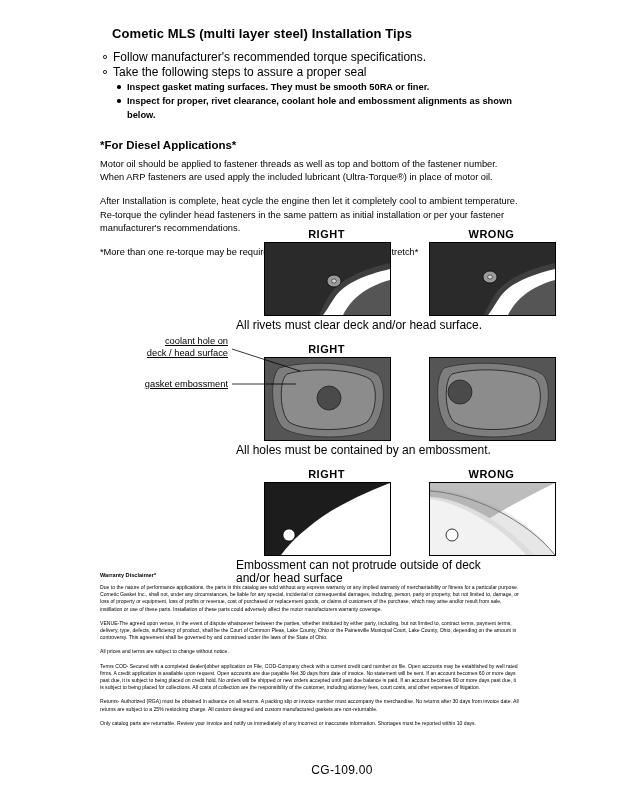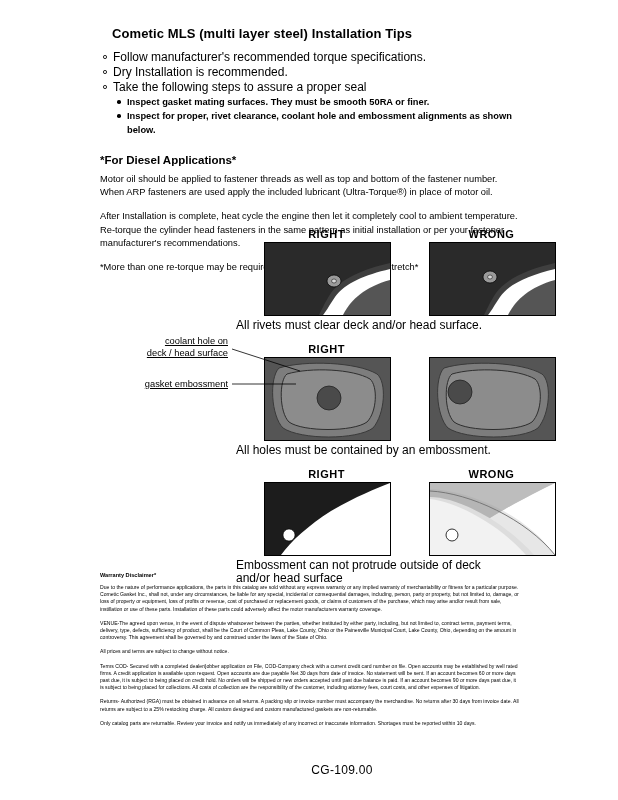--- a/index.html
+++ b/index.html
@@ -182,21 +182,20 @@
 </head>
 <body>
 
 <div class="page">
 
   <div class="content">
     <h1 class="title">Cometic MLS (multi layer steel) Installation Tips</h1>
 
     <ul class="bullets">
       <li>Follow manufacturer's recommended torque specifications.</li>
-      <li>Dry Installation is recommended.</li>
       <li>Take the following steps to assure a proper seal</li>
     </ul>
     <ul class="sub">
       <li>Inspect gasket mating surfaces.  They must be smooth 50RA or finer.</li>
       <li>Inspect for proper, rivet clearance, coolant hole and embossment alignments as shown below.</li>
     </ul>
 
     <h2 class="subhead">*For Diesel Applications*</h2>
     <p class="para">Motor oil should be applied to fastener threads as well as top and bottom of the fastener number. When ARP fasteners are used apply the included lubricant (Ultra-Torque®) in place of motor oil.</p>
     <p class="para">After Installation is complete, heat cycle the engine then let it completely cool to ambient temperature. Re-torque the cylinder head fasteners in the same pattern as initial installation or per your fastener manufacturer's recommendations.</p>

